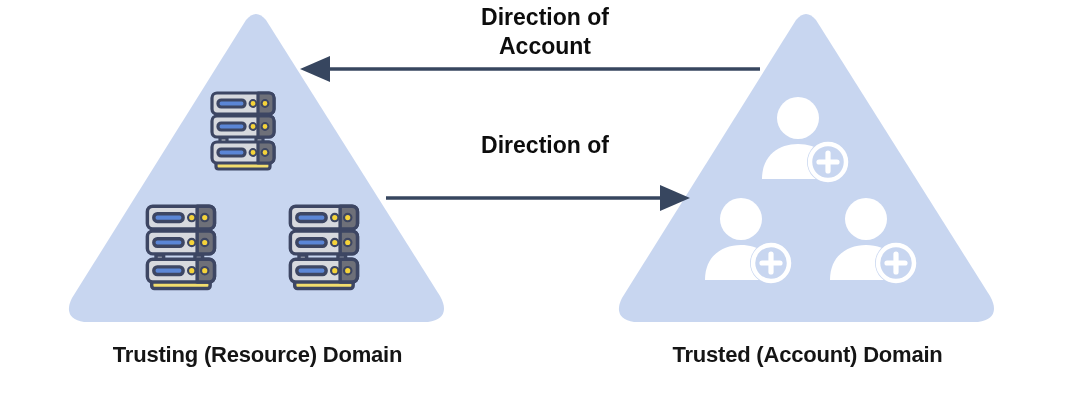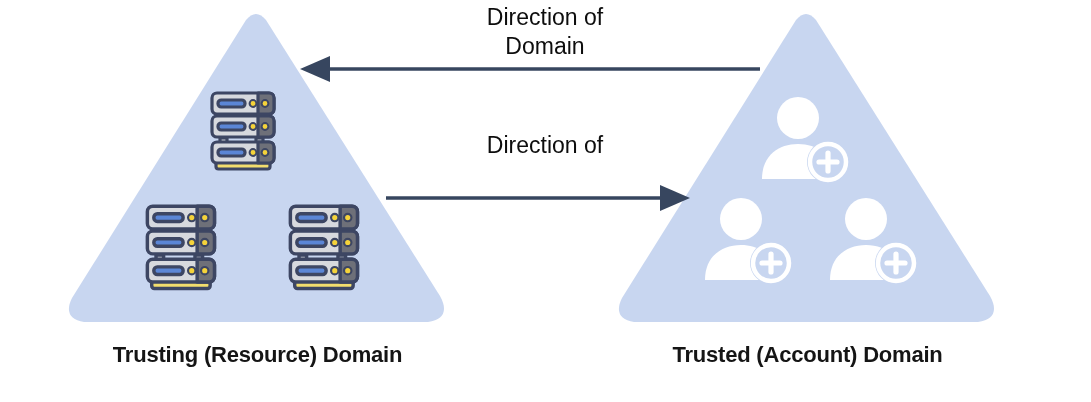--- a/index.html
+++ b/index.html
@@ -38,21 +38,21 @@
     left: 0;
     top: 0;
     width: 1091px;
     height: 402px;
     pointer-events: none;
   }
   .arrow-label {
     position: absolute;
     text-align: center;
     font-family: "Liberation Sans", sans-serif;
-    font-weight: normal;
+    font-weight: bold;
     font-size: 23px;
     line-height: 29px;
     color: #0d0d0d;
     white-space: nowrap;
   }
   .icon-abs {
     position: absolute;
   }
   .icon-abs svg { display: block; }
 </style>
@@ -215,21 +215,21 @@
     </g>
 
     <g>
       <line x1="386" y1="198" x2="665" y2="198" stroke="#37465f" stroke-width="3.4"></line>
       <path d="M 690 198 L 660 185 L 660 211 Z" fill="#37465f"></path>
     </g>
   </svg>
 
   <div class="arrow-label" style="left:395px; top:3px; width:300px;">
     <div>Direction of</div>
-    <div>Domain</div>
+    <div>Account</div>
   </div>
 
   <div class="arrow-label" style="left:395px; top:131px; width:300px;">
     <div>Direction of</div>
   </div>
 
   <div class="domain-label" style="left:40px; top:342px; width:435px;">Trusting (Resource) Domain</div>
 
   <div class="domain-label" style="left:590px; top:342px; width:435px;">Trusted (Account) Domain</div>
 

